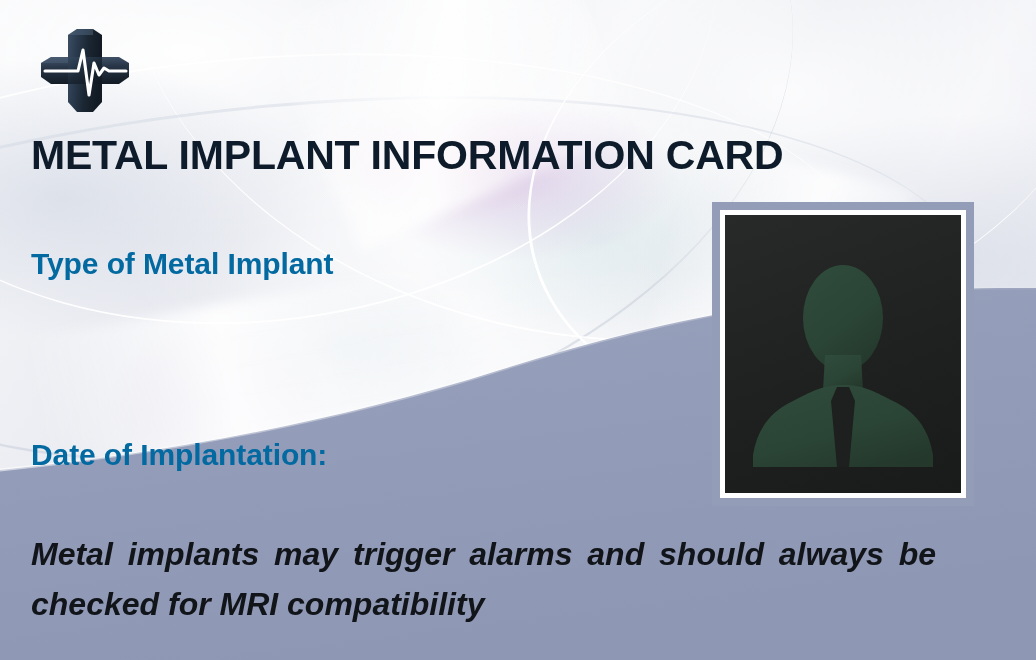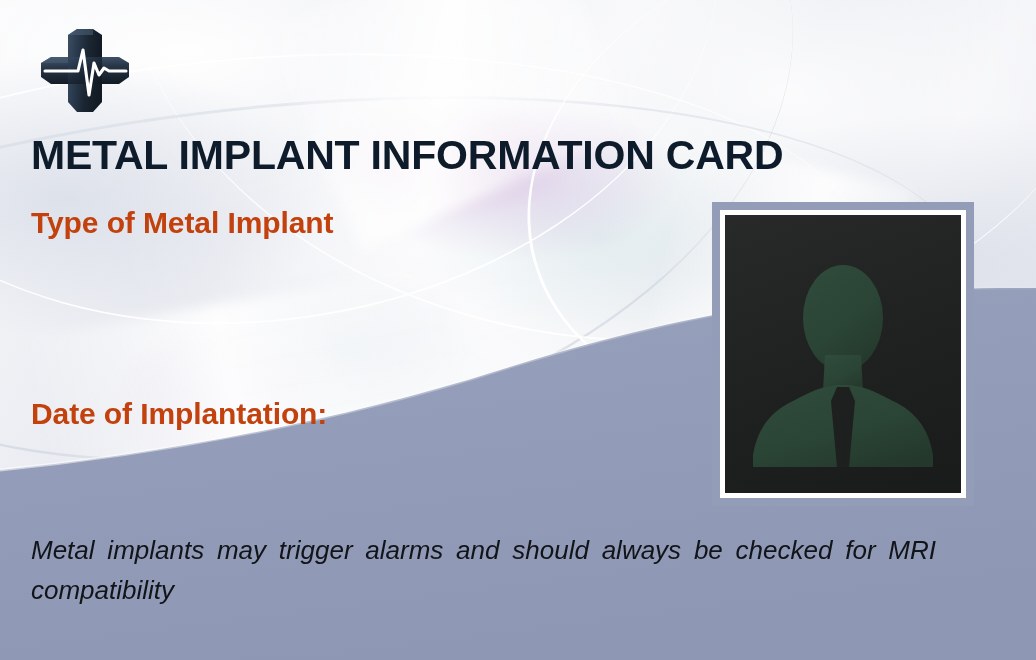--- a/index.html
+++ b/index.html
@@ -111,31 +111,32 @@
   #title {
     position:absolute; left:31px; top:132px;
     font-size:41px; font-weight:700; letter-spacing:-.2px;
     color:#0d1b2a; white-space:nowrap;
     font-family:"Liberation Sans", sans-serif;
   }
 
   .field {
     position:absolute; left:31px;
     font-size:30px; font-weight:700; letter-spacing:-.1px;
-    color:#c2410c; white-space:nowrap;
-    font-family:"Liberation Sans", sans-serif;
+    color:#0369a1; white-space:nowrap;
+    font-family:"Liberation Sans", sans-serif;
+    margin-top:41px;
   }
   #field-type     { top:206px; }
   #field-location { top:305px; }
   #field-date     { top:397px;text-align:center; }
 
   #note {
     position:absolute; left:31px; top:530px;
     width:905px;
-    font-size:26px; font-style:italic; font-weight:400;
+    font-size:32px; font-style:italic; font-weight:700;
     line-height:1.55; color:#111418;
     text-align:justify; text-align-last:left;
     font-family:"Liberation Sans", sans-serif;
   }
 
   
   #photo-frame {
     position:absolute; left:712px; top:202px;
     width:262px; height:304px;
     background:#949db8;

